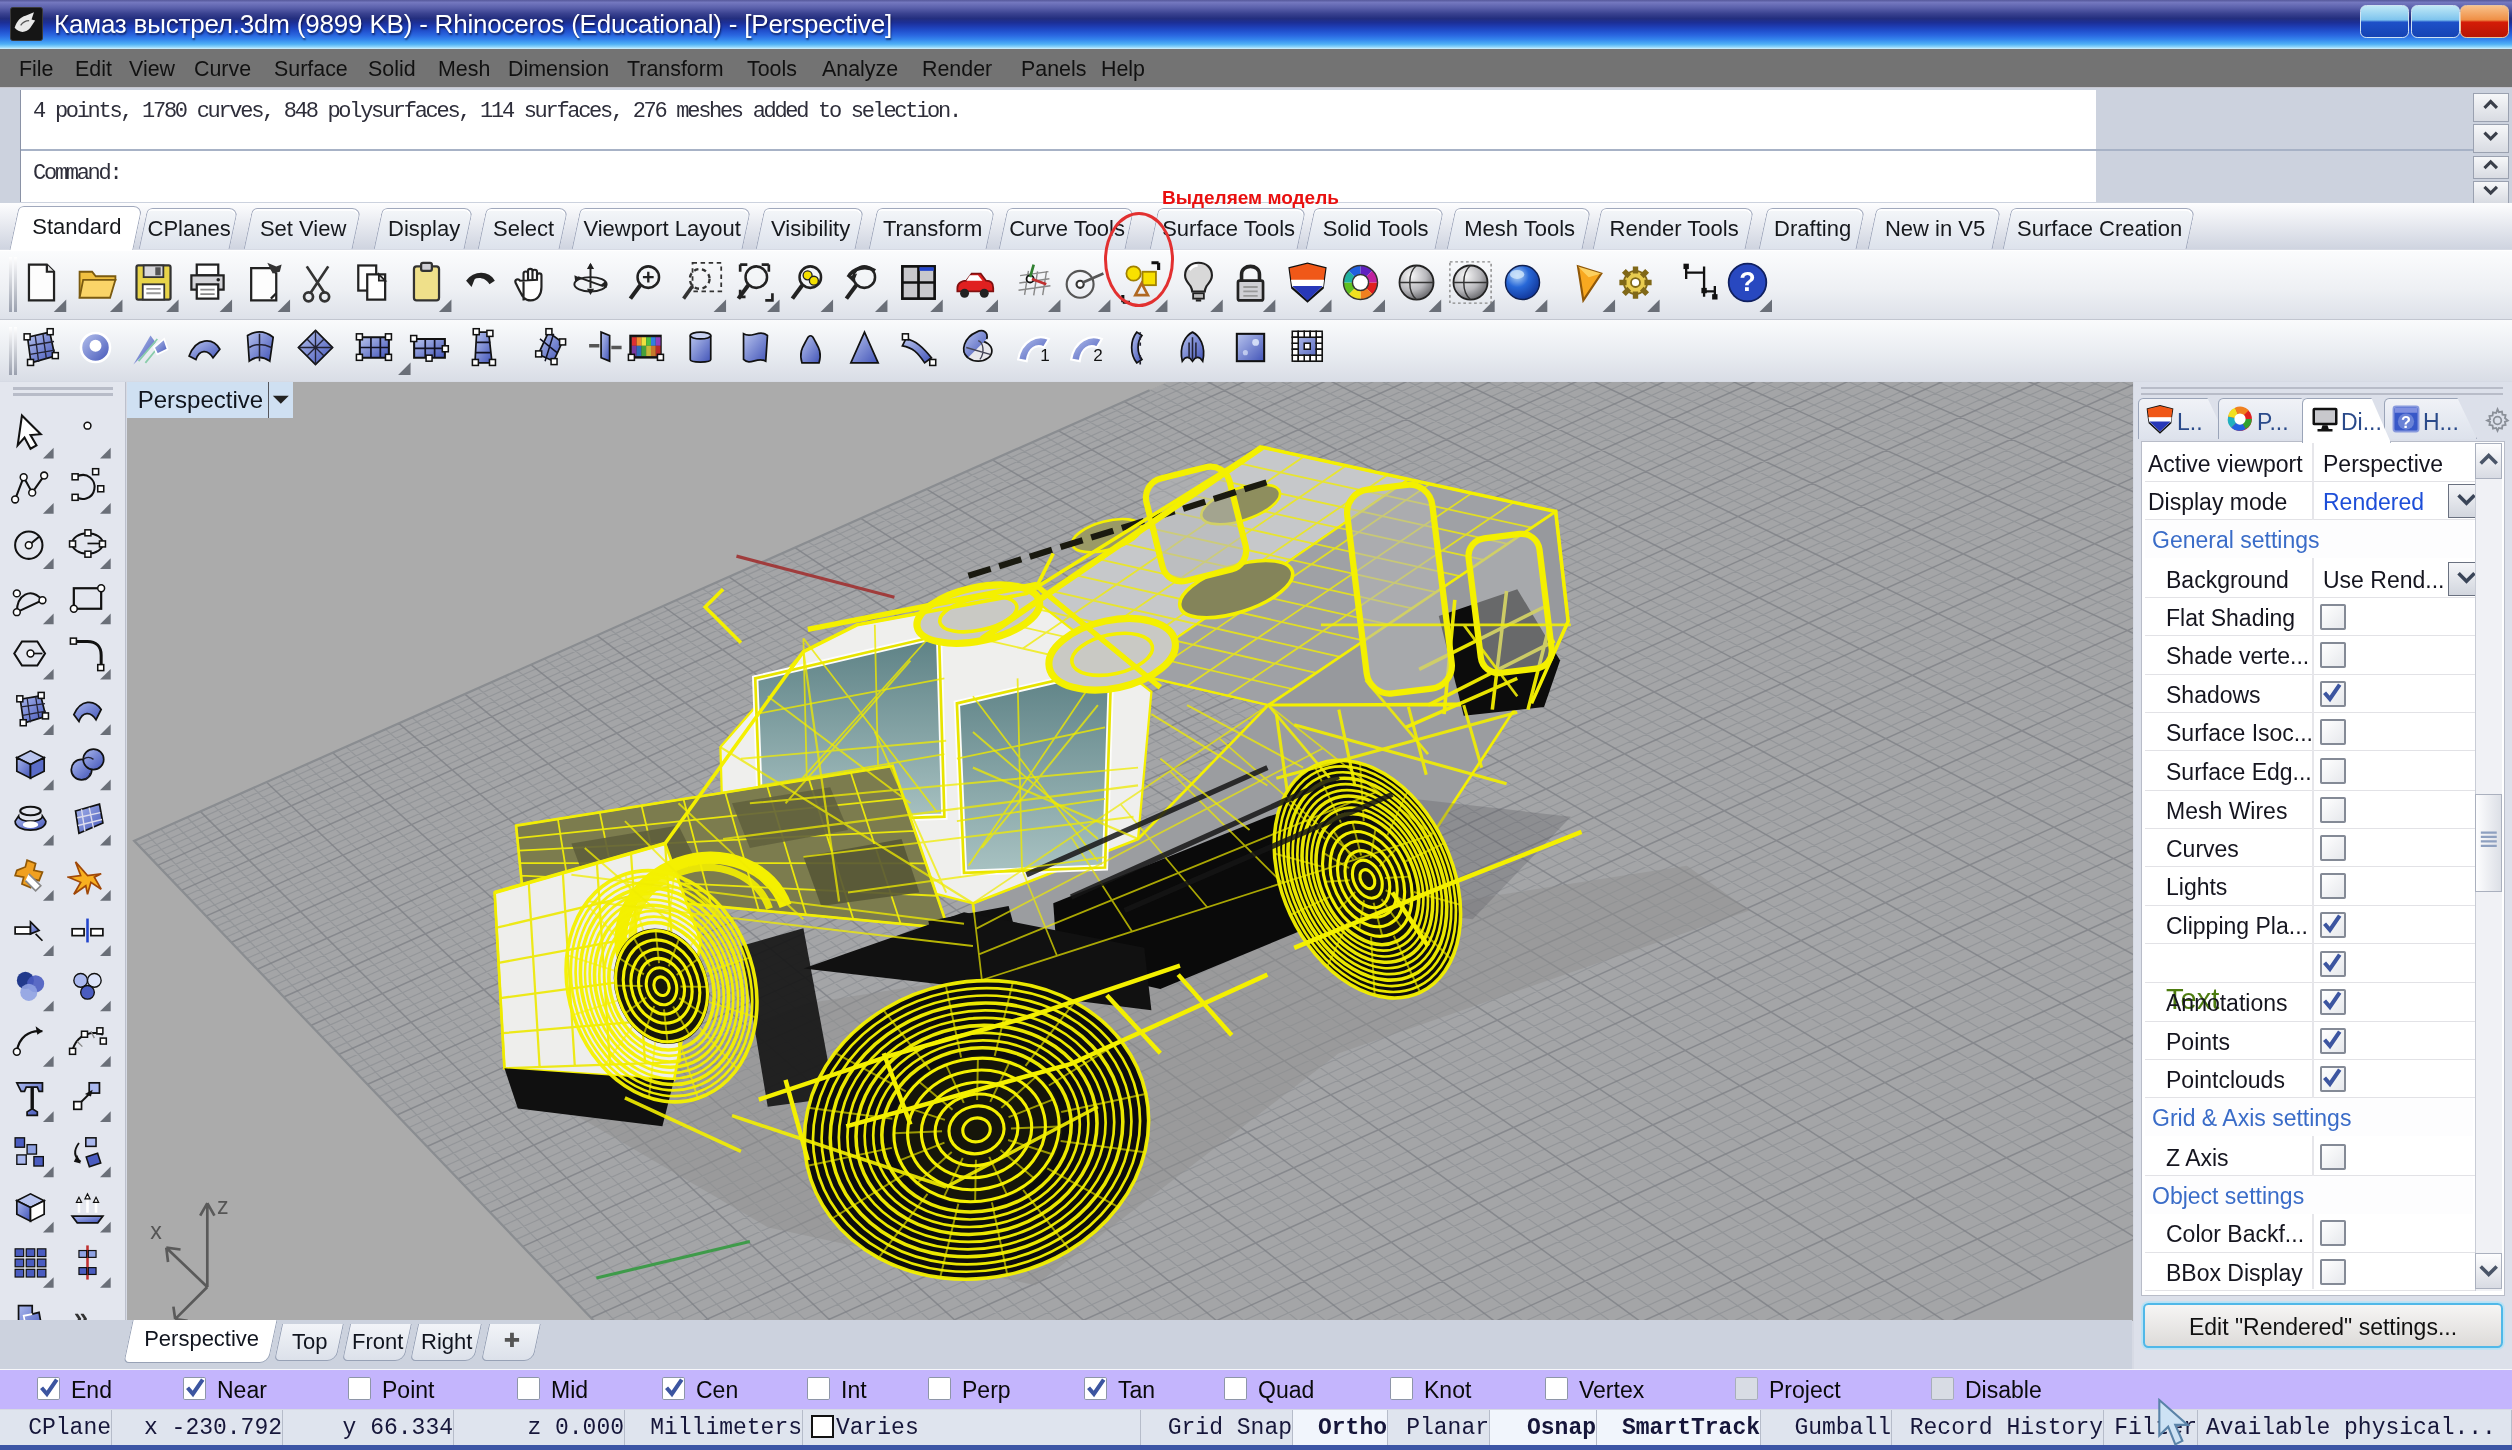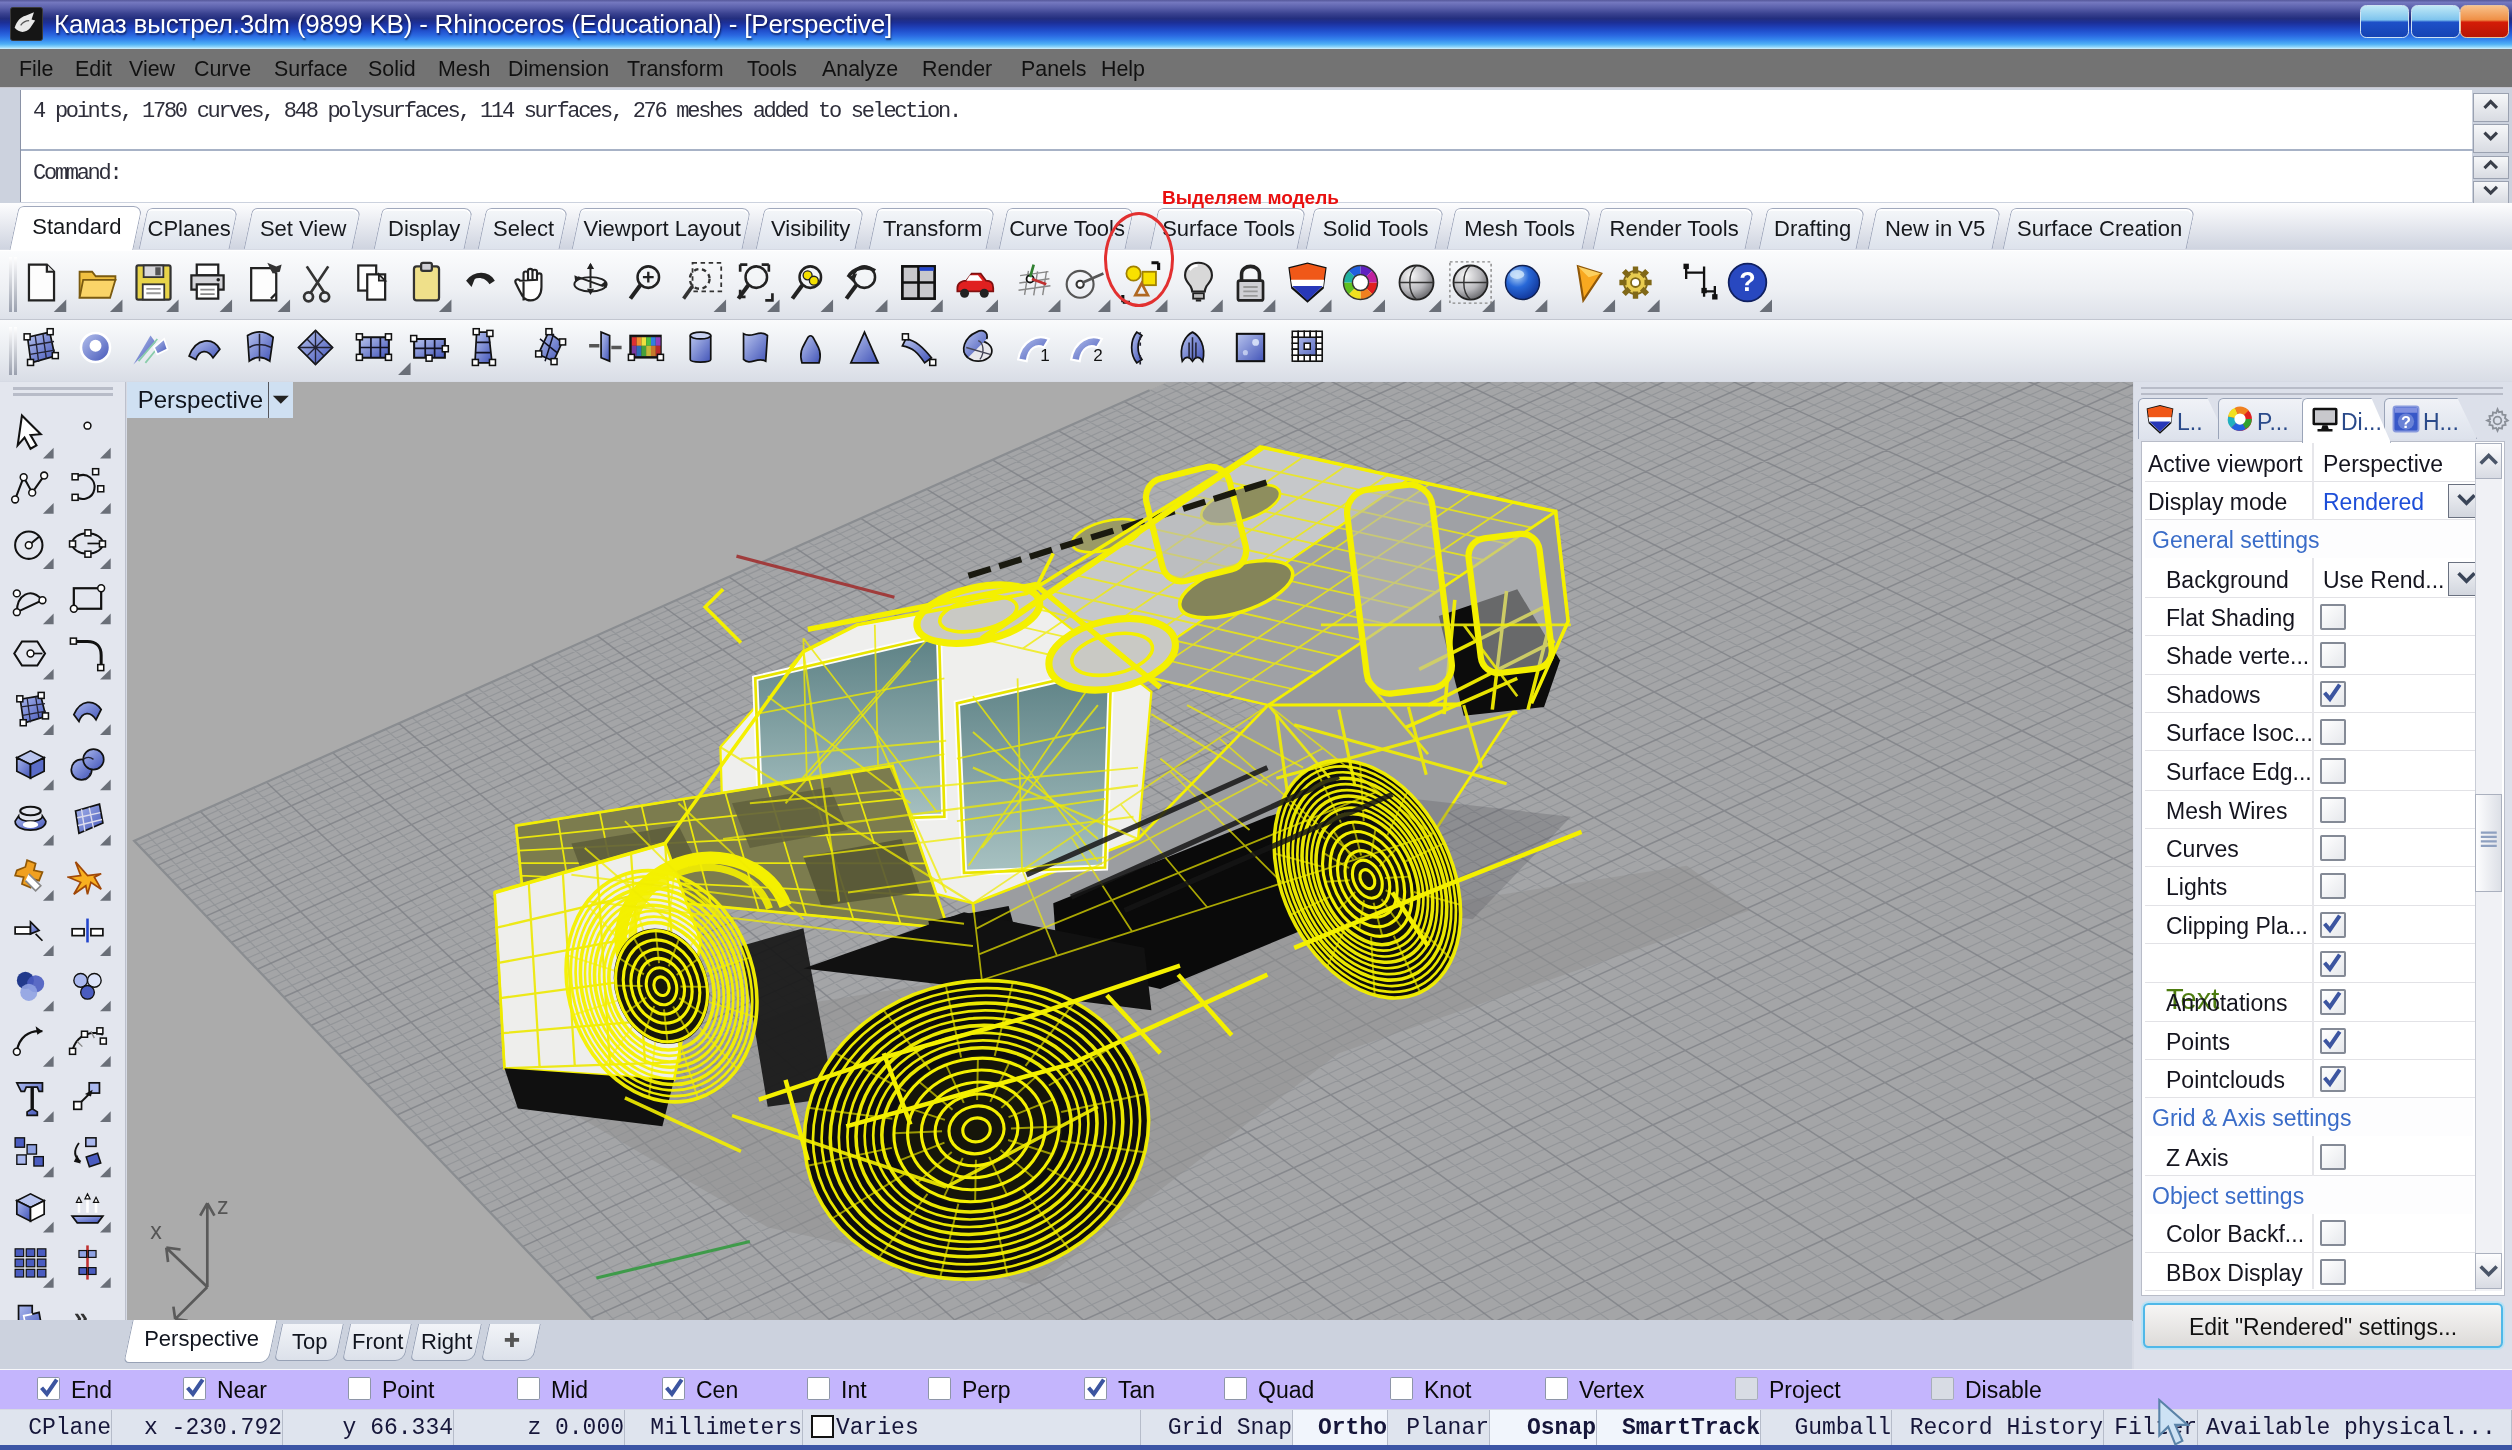--- a/index.html
+++ b/index.html
@@ -6,21 +6,21 @@
 #titlebar{left:0;top:0;width:2512px;height:49px;
  background:linear-gradient(to bottom,#55589a 0%,#7478bf 5%,#5a60ab 16%,#39418f 28%,#232e7e 38%,#1c2f96 46%,#1e3cb2 54%,#2150cd 63%,#2a67e0 72%,#3587ee 81%,#4fb0f6 90%,#8ed5fa 96%,#d5f1fd 100%)}
 #titlebar .ticon{position:absolute;left:9.8px;top:7.1px;width:33px;height:34px;background:#151515;border:1.8px solid #3a3a3a;border-radius:2.7px}
 #titlebar .ttext{position:absolute;left:54px;top:9px;color:#fff;font-size:26px;font-weight:normal;letter-spacing:-0.2px;text-shadow:0.9px 1.8px 1.8px rgba(0,0,30,.55)}
 .wbtn{position:absolute;top:4.5px;width:49px;height:33px;border-radius:6.2px;border:1.8px solid #cfe3f2}
 .wbtn.b{background:linear-gradient(to bottom,#bfe8f6 0%,#7ec4ee 45%,#1e50c8 52%,#1544b4 100%)}
 .wbtn.r{background:linear-gradient(to bottom,#f8c08a 0%,#ef8f45 45%,#d41c07 52%,#b81505 100%);border-color:#e8c49e}
 #menubar{left:0;top:49px;width:2512px;height:39px;background:#737373;border-bottom:1.8px solid #c6c6ce}
 #menubar span{position:absolute;top:8px;font-size:21.4px;color:#111}
 #cmdwrap{left:0;top:88px;width:2512px;height:115px;background:#ccd2de}
-#cmdbox{position:absolute;left:19.6px;top:1.8px;width:2452px;height:112px;background:#fff;border-left:1.8px solid #8a92a6}
+#cmdbox{position:absolute;left:19.6px;top:1.8px;width:2076px;height:112px;background:#fff;border-left:1.8px solid #8a92a6}
 #cmdbox .l1{position:absolute;left:12.5px;top:9px;font-family:"Liberation Mono",monospace;font-size:22px;color:#2e2e3a;letter-spacing:-2.3px}
 #cmdbox .div{position:absolute;left:0;top:59px;width:2452px;height:1.8px;background:#a7b2c6}
 #cmdbox .l2{position:absolute;left:12.5px;top:71px;font-family:"Liberation Mono",monospace;font-size:22px;color:#2e2e3a;letter-spacing:-2.3px}
 .sbtn{position:absolute;width:36px;background:linear-gradient(to bottom,#f6f7f9,#d8dbe2);border:1.8px solid #9aa1b0;color:#444;}
 .sbtn svg{display:block;margin:auto}
 #tabbar{left:0;top:203px;width:2512px;height:46px;background:linear-gradient(to bottom,#fdfdfe,#cfd4e0)}
 .ttab{position:absolute;top:5.4px;height:41px;background:linear-gradient(to bottom,#f4f6f9,#dde2ec);border:1.8px solid #a0a8bc;border-bottom:none;border-radius:5.4px 9px 0 0;transform:skewX(-12deg);box-shadow:inset 0 1.8px 0 #fff}
 .ttab .tl{transform:skewX(12deg);display:block;font-size:22px;color:#16181c;padding:7.1px 0 0 0;text-align:center;white-space:nowrap}
 .ttab.act{background:#fff;z-index:5;top:2.7px;height:44px}
 #row1{left:0;top:250px;width:2512px;height:70px;background:linear-gradient(to bottom,#fbfcfd 0%,#eef0f4 55%,#dde1e9 100%);border-top:1.8px solid #fff}

